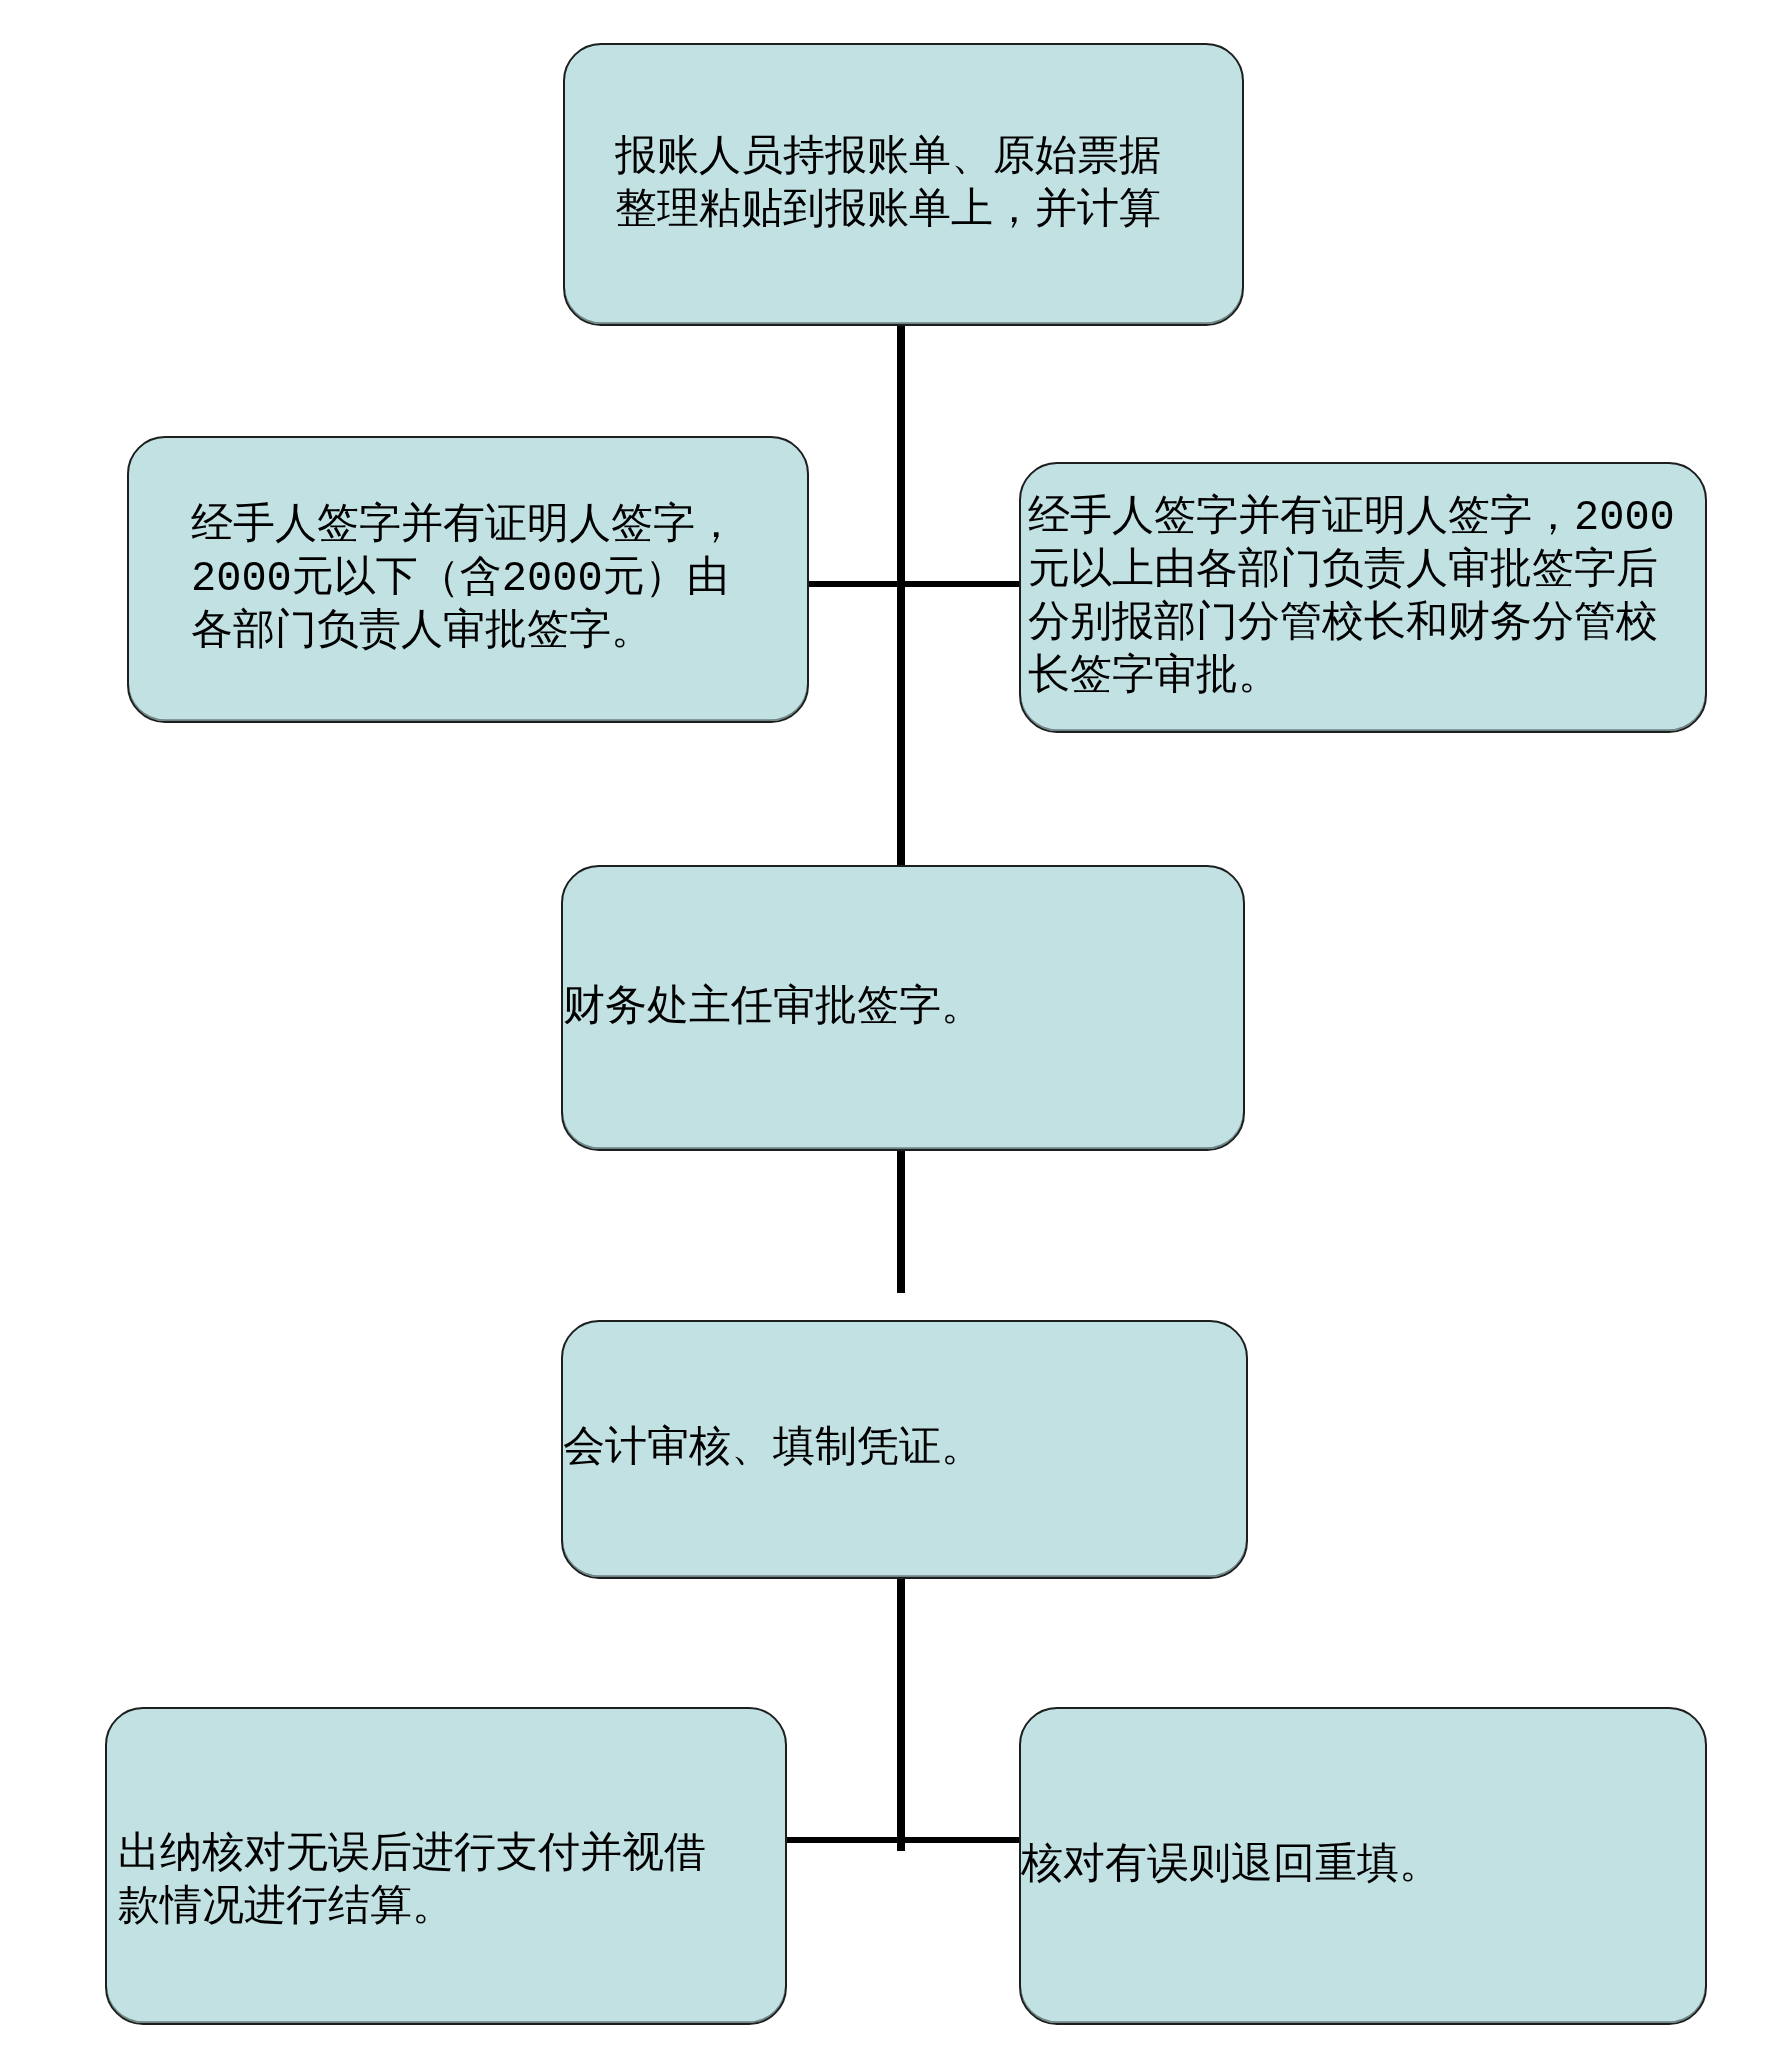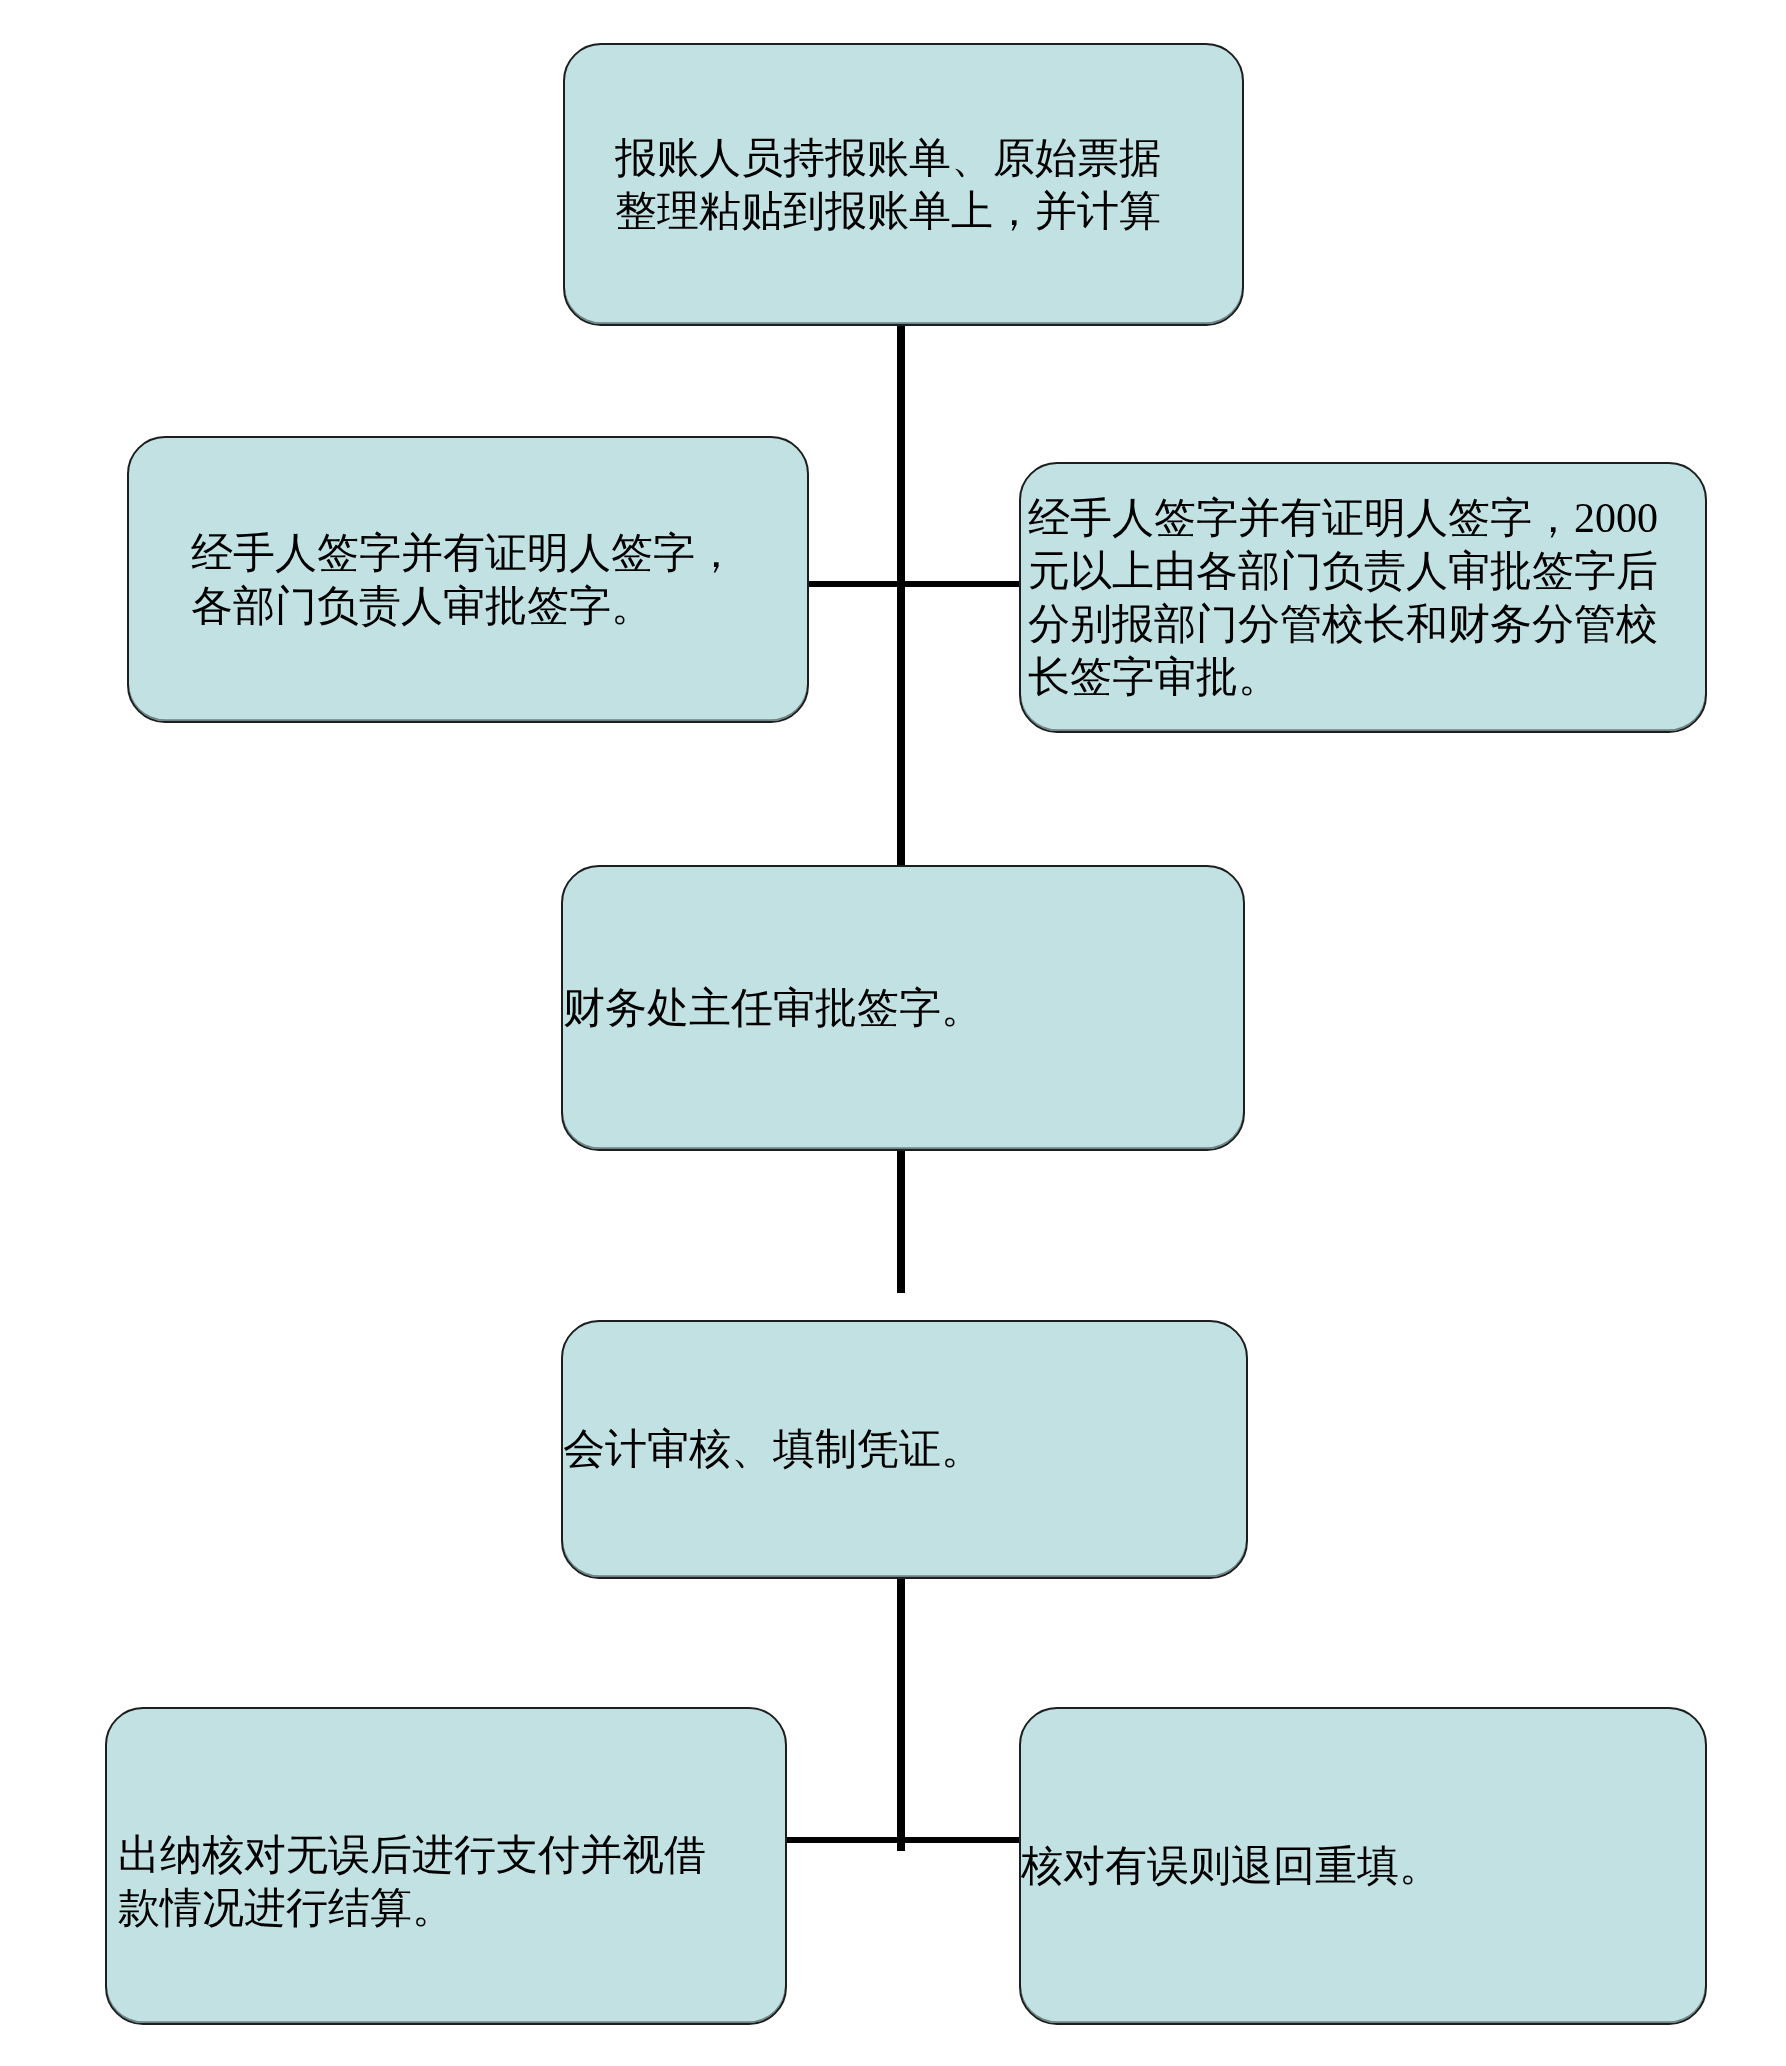--- a/index.html
+++ b/index.html
@@ -4,21 +4,21 @@
 <style>
   html, body { margin: 0; padding: 0; }
   body { background: #ffffff; }
 
   .stage {
     position: relative;
     width: 1786px;
     height: 2066px;
     background: var(--background, #ffffff);
     overflow: hidden;
-    font-family: Liberation Serif, serif;
+    font-family: Liberation Mono, monospace;
   }
 
   .node {
     position: absolute;
     box-sizing: border-box;
     background: var(--node-fill, #c2e1e3);
     border: 2.3px solid var(--node-border, #1d1f1f);
     border-radius: 38px;
     display: flex;
     flex-direction: column;
@@ -54,20 +54,21 @@
   <div class="node" style="left:563px; top:43px; width:681px; height:283px;">
     <div class="node-text align-left" style="padding-left:50px; padding-right:14px;">
         <div>报账人员持报账单、原始票据</div>
         <div>整理粘贴到报账单上，并计算</div>
       </div>
   </div>
 
   <div class="node" style="left:105px; top:436px; width:682px; height:287px;margin-left:22px;">
     <div class="node-text align-left" style="padding-left:62px; padding-right:14px;">
         <div>经手人签字并有证明人签字，</div>
+        <div>2000元以下（含2000元）由</div>
         <div>各部门负责人审批签字。</div>
       </div>
   </div>
 
   <div class="node" style="left:1019px; top:462px; width:688px; height:271px;">
     <div class="node-text align-left" style="padding-left:7px; padding-right:9.2px;">
         <div>经手人签字并有证明人签字，2000</div>
         <div>元以上由各部门负责人审批签字后</div>
         <div>分别报部门分管校长和财务分管校</div>
         <div>长签字审批。</div>

